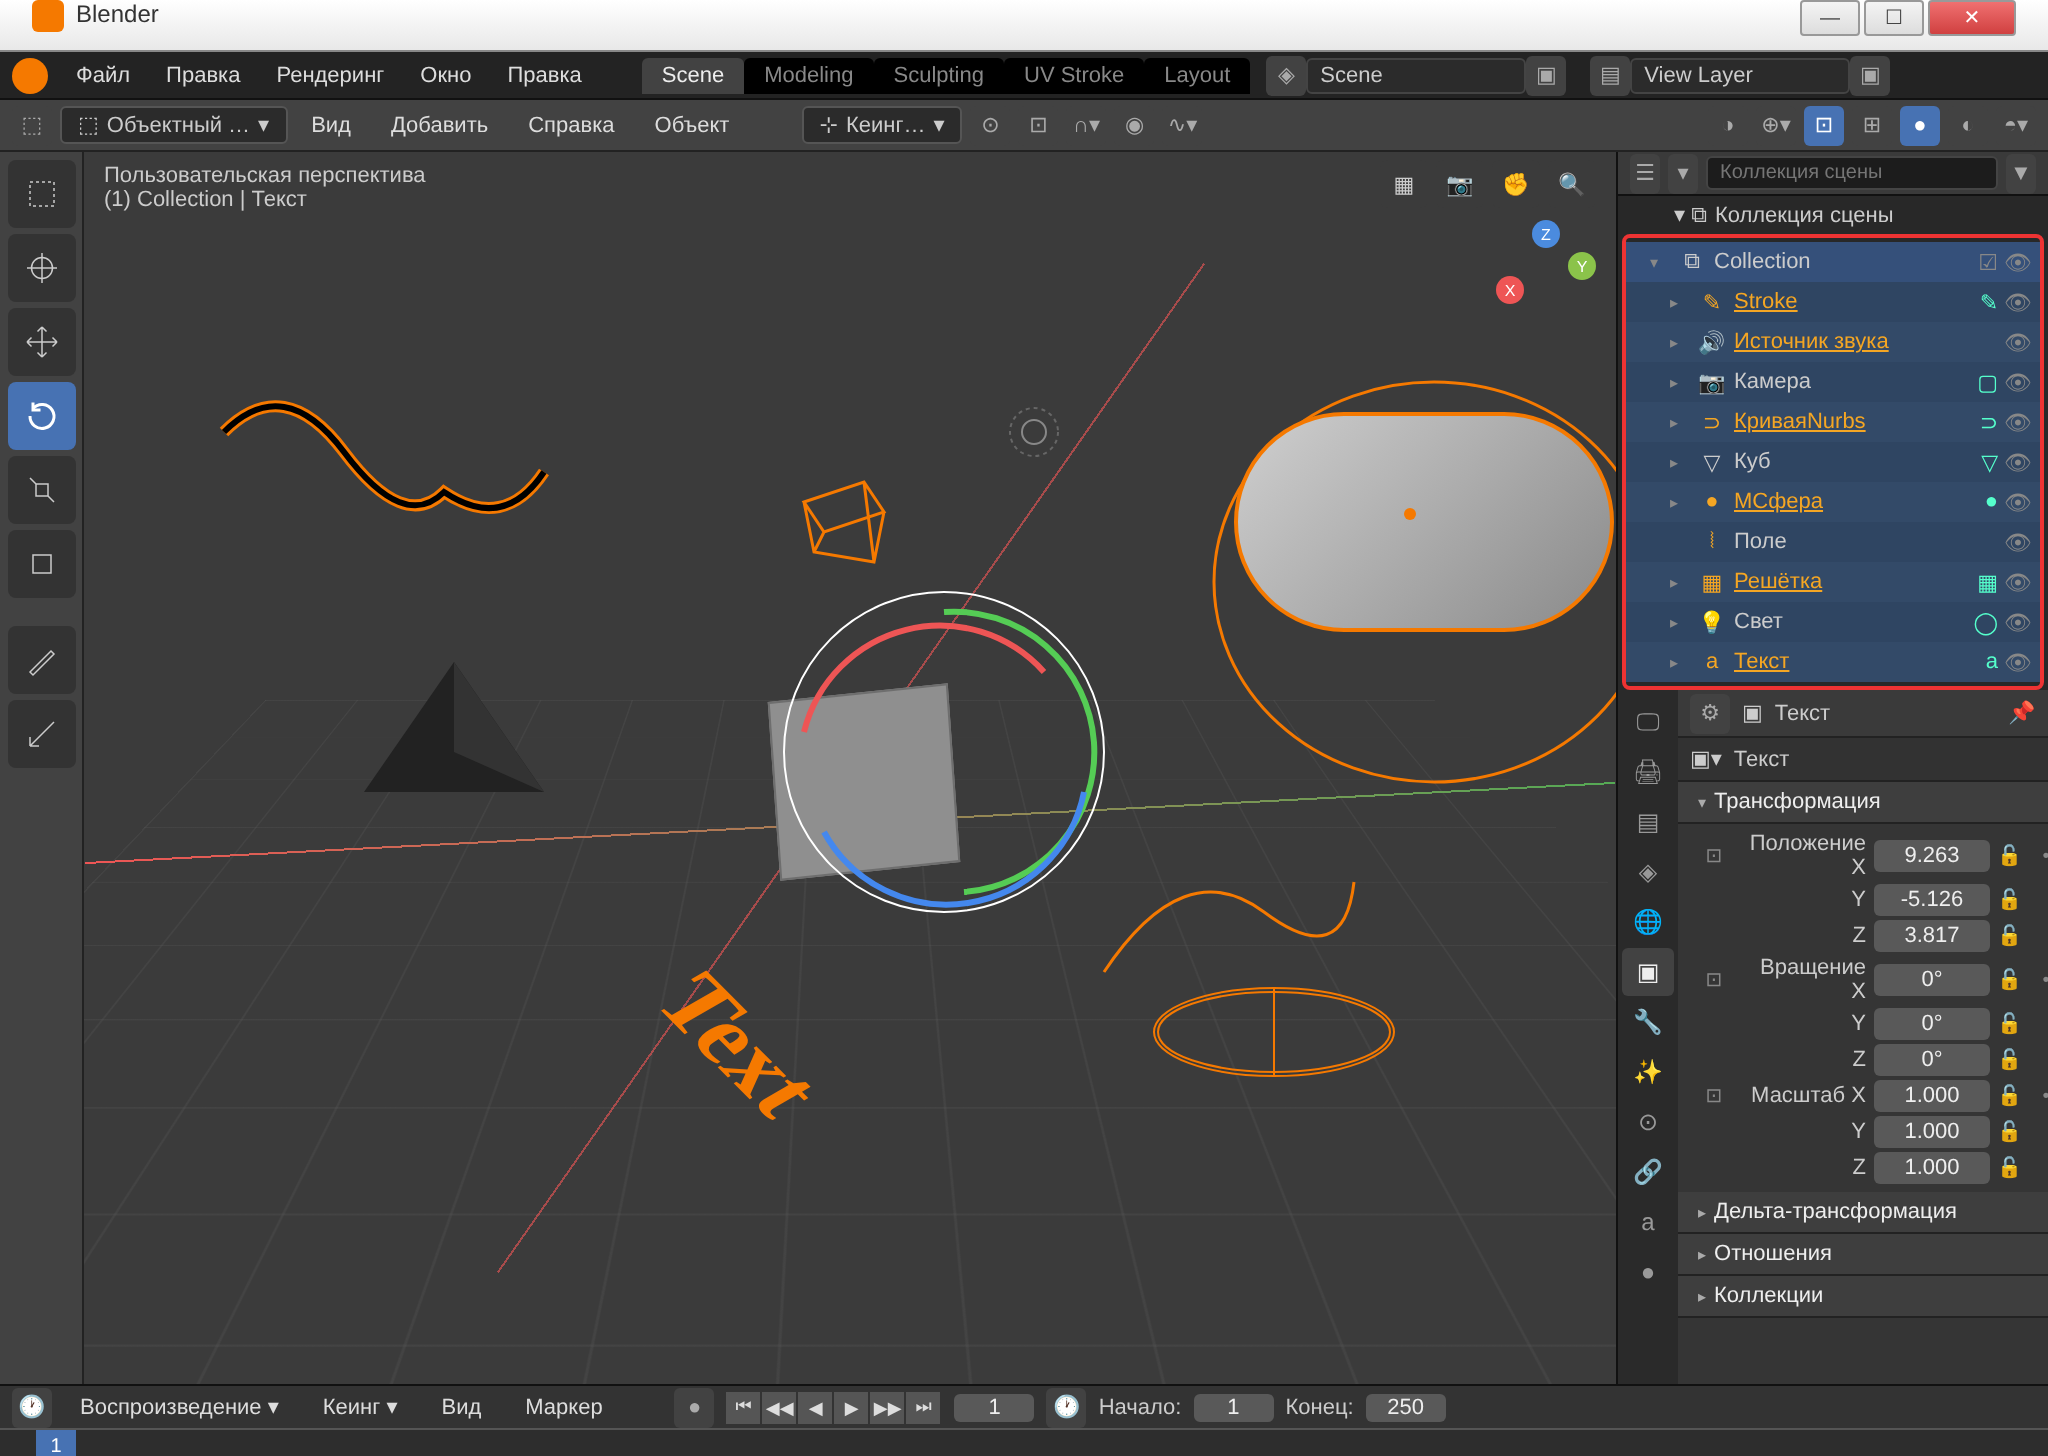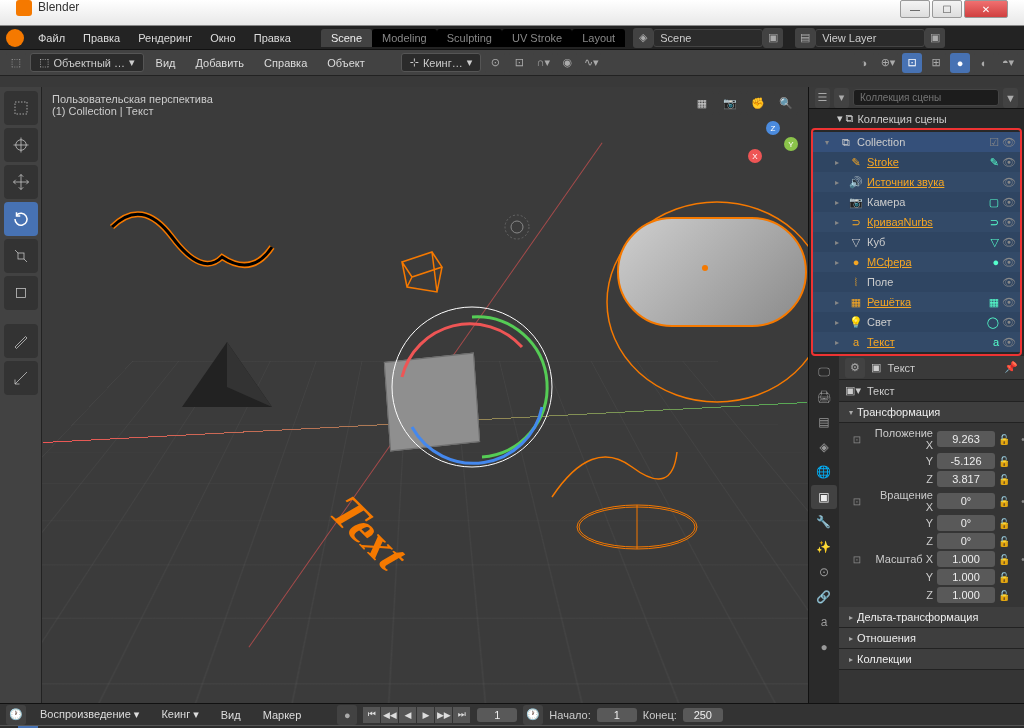--- a/index.html
+++ b/index.html
@@ -15,21 +15,21 @@
   .menu-item { padding:0 8px; color:#ddd; font-size:11px; cursor:pointer; }
   .tabs { display:flex; margin-left:20px; gap:0; }
   .tab { padding:3px 10px; background:#000000; color:#888; border-radius:3px 3px 0 0; font-size:11px; cursor:pointer; }
   .tab.active { background:#424242; color:#eee; }
   .scene-field { display:flex; align-items:center; margin-left:6px; }
   .field { background:#2b2b2b; border:1px solid #444; padding:2px 6px; border-radius:3px; font-size:11px; color:#ccc; }
   .toolbar2 { height:26px; background:#424242; display:flex; align-items:center; padding:0 6px; gap:4px; border-bottom:1px solid #222; }
   .dropdown { background:#2b2b2b; border:1px solid #555; padding:2px 8px; border-radius:3px; display:flex; align-items:center; gap:4px; font-size:11px; }
   .iconbtn { width:20px; height:20px; background:#424242; border-radius:3px; display:flex; align-items:center; justify-content:center; font-size:11px; color:#aaa; cursor:pointer; }
   .iconbtn.active { background:#4772b3; color:#fff; }
-  .main { display:flex; height:616px;margin-top:11px; }
+  .main { display:flex; height:616px; }
   .left-tools { width:42px; background:#424242; display:flex; flex-direction:column; padding:4px; gap:3px; border-right:1px solid #222; }
   .tool { width:34px; height:34px; background:#333; border-radius:4px; display:flex; align-items:center; justify-content:center; color:#bbb; cursor:pointer; }
   .tool.active { background:#4772b3; color:#fff; }
   .tool svg { width:18px; height:18px; }
   .viewport { flex:1; position:relative; background:#3b3b3b; overflow:hidden; }
   .viewport-header { position:absolute; top:6px; left:10px; color:#ccc; font-size:11px; }
   .viewport-overlay { position:absolute; top:4px; right:10px; display:flex; gap:4px; }
   .overlay-btn { width:24px; height:24px; background:rgba(60,60,60,.7); border-radius:4px; display:flex; align-items:center; justify-content:center; color:#ccc; }
   .nav-gizmo { position:absolute; top:34px; right:10px; width:50px; height:50px; }
   .axis-dot { position:absolute; width:14px; height:14px; border-radius:50%; font-size:8px; display:flex; align-items:center; justify-content:center; color:#fff; }

